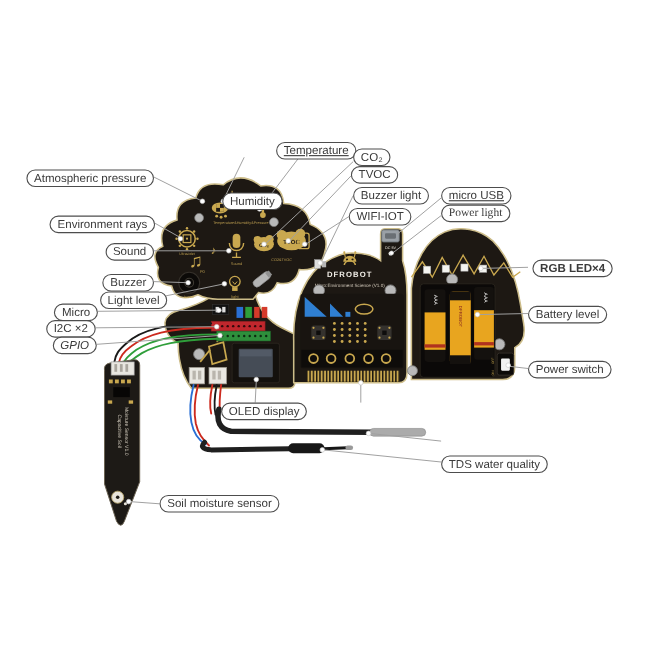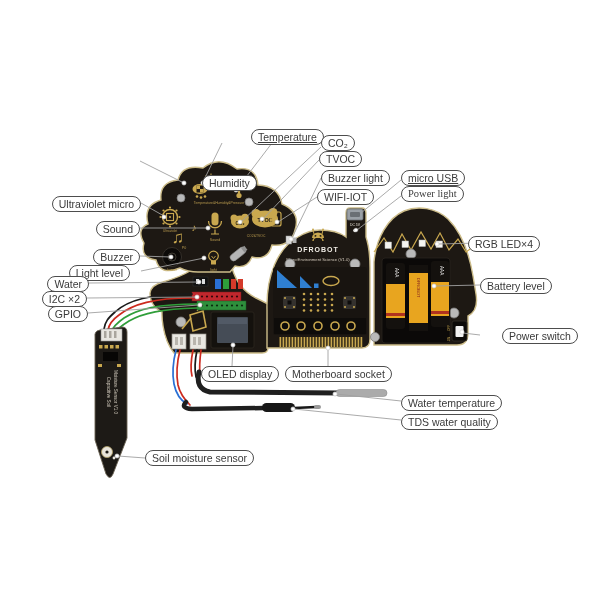--- a/index.html
+++ b/index.html
@@ -441,29 +441,28 @@
 </svg>
 
 <div class="callout" style="left:202px;top:128px;margin-top:47px;">Humidity</div>
 <div class="callout" style="left:251px;top:129px;text-decoration:underline;">Temperature</div>
 <div class="callout" style="left:321px;top:135px;">CO₂</div>
 <div class="callout" style="left:319px;top:151px;">TVOC</div>
 <div class="callout" style="left:321px;top:170px;">Buzzer light</div>
 <div class="callout" style="left:317px;top:189px;">WIFI-IOT</div>
 <div class="callout" style="left:401px;top:170px;text-decoration:underline;">micro USB</div>
 <div class="callout" style="left:401px;top:186px;font-family:Liberation Serif, serif;">Power light</div>
-<div class="callout" style="right:459px;top:196px;">Ultraviolet micro</div>
+<div class="callout" style="right:460px;top:154px;">Atmospheric pressure</div>
+<div class="callout" style="right:459px;top:196px;">Environment rays</div>
 <div class="callout" style="right:460px;top:221px;">Sound</div>
 <div class="callout" style="right:460px;top:249px;">Buzzer</div>
-<div class="callout" style="right:470px;top:265px;">Light level</div>
-<div class="callout" style="right:511px;top:276px;">Water</div>
+<div class="callout" style="right:448px;top:265px;">Light level</div>
+<div class="callout" style="right:511px;top:276px;">Micro</div>
 <div class="callout" style="right:513px;top:291px;">I2C ×2</div>
-<div class="callout" style="right:512px;top:306px;">GPIO</div>
-<div class="callout" style="left:468px;top:236px;">RGB LED×4</div>
+<div class="callout" style="right:512px;top:306px;font-style:italic;">GPIO</div>
+<div class="callout" style="left:484px;top:236px;font-weight:bold;">RGB LED×4</div>
 <div class="callout" style="left:480px;top:278px;">Battery level</div>
-<div class="callout" style="left:480px;top:328px;margin-left:22px;">Power switch</div>
+<div class="callout" style="left:480px;top:328px;">Power switch</div>
 <div class="callout" style="left:201px;top:366px;text-align:center;">OLED display</div>
-<div class="callout" style="left:285px;top:366px;">Motherboard socket</div>
-<div class="callout" style="left:401px;top:395px;">Water temperature</div>
 <div class="callout" style="left:145px;top:450px;">Soil moisture sensor</div>
 <div class="callout" style="left:401px;top:414px;">TDS water quality</div>
 
 </div>
 
 </body></html>

